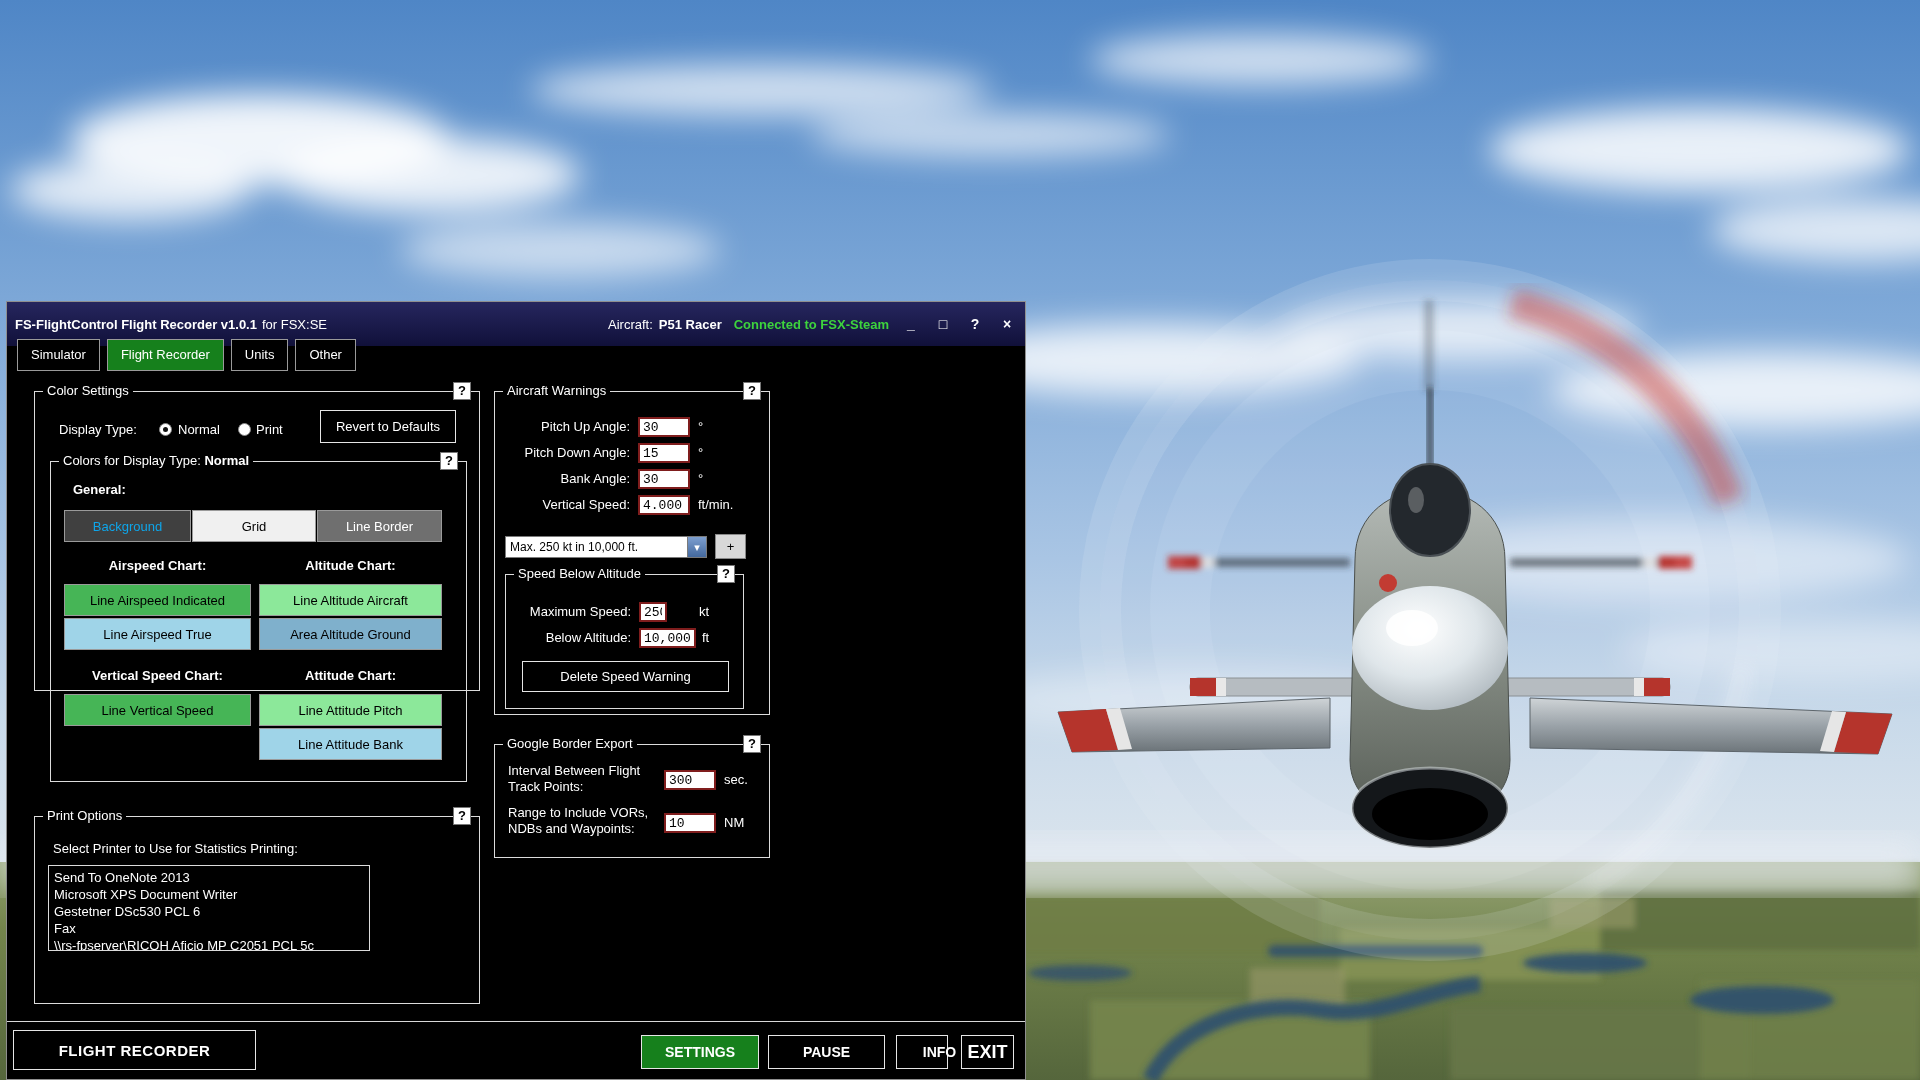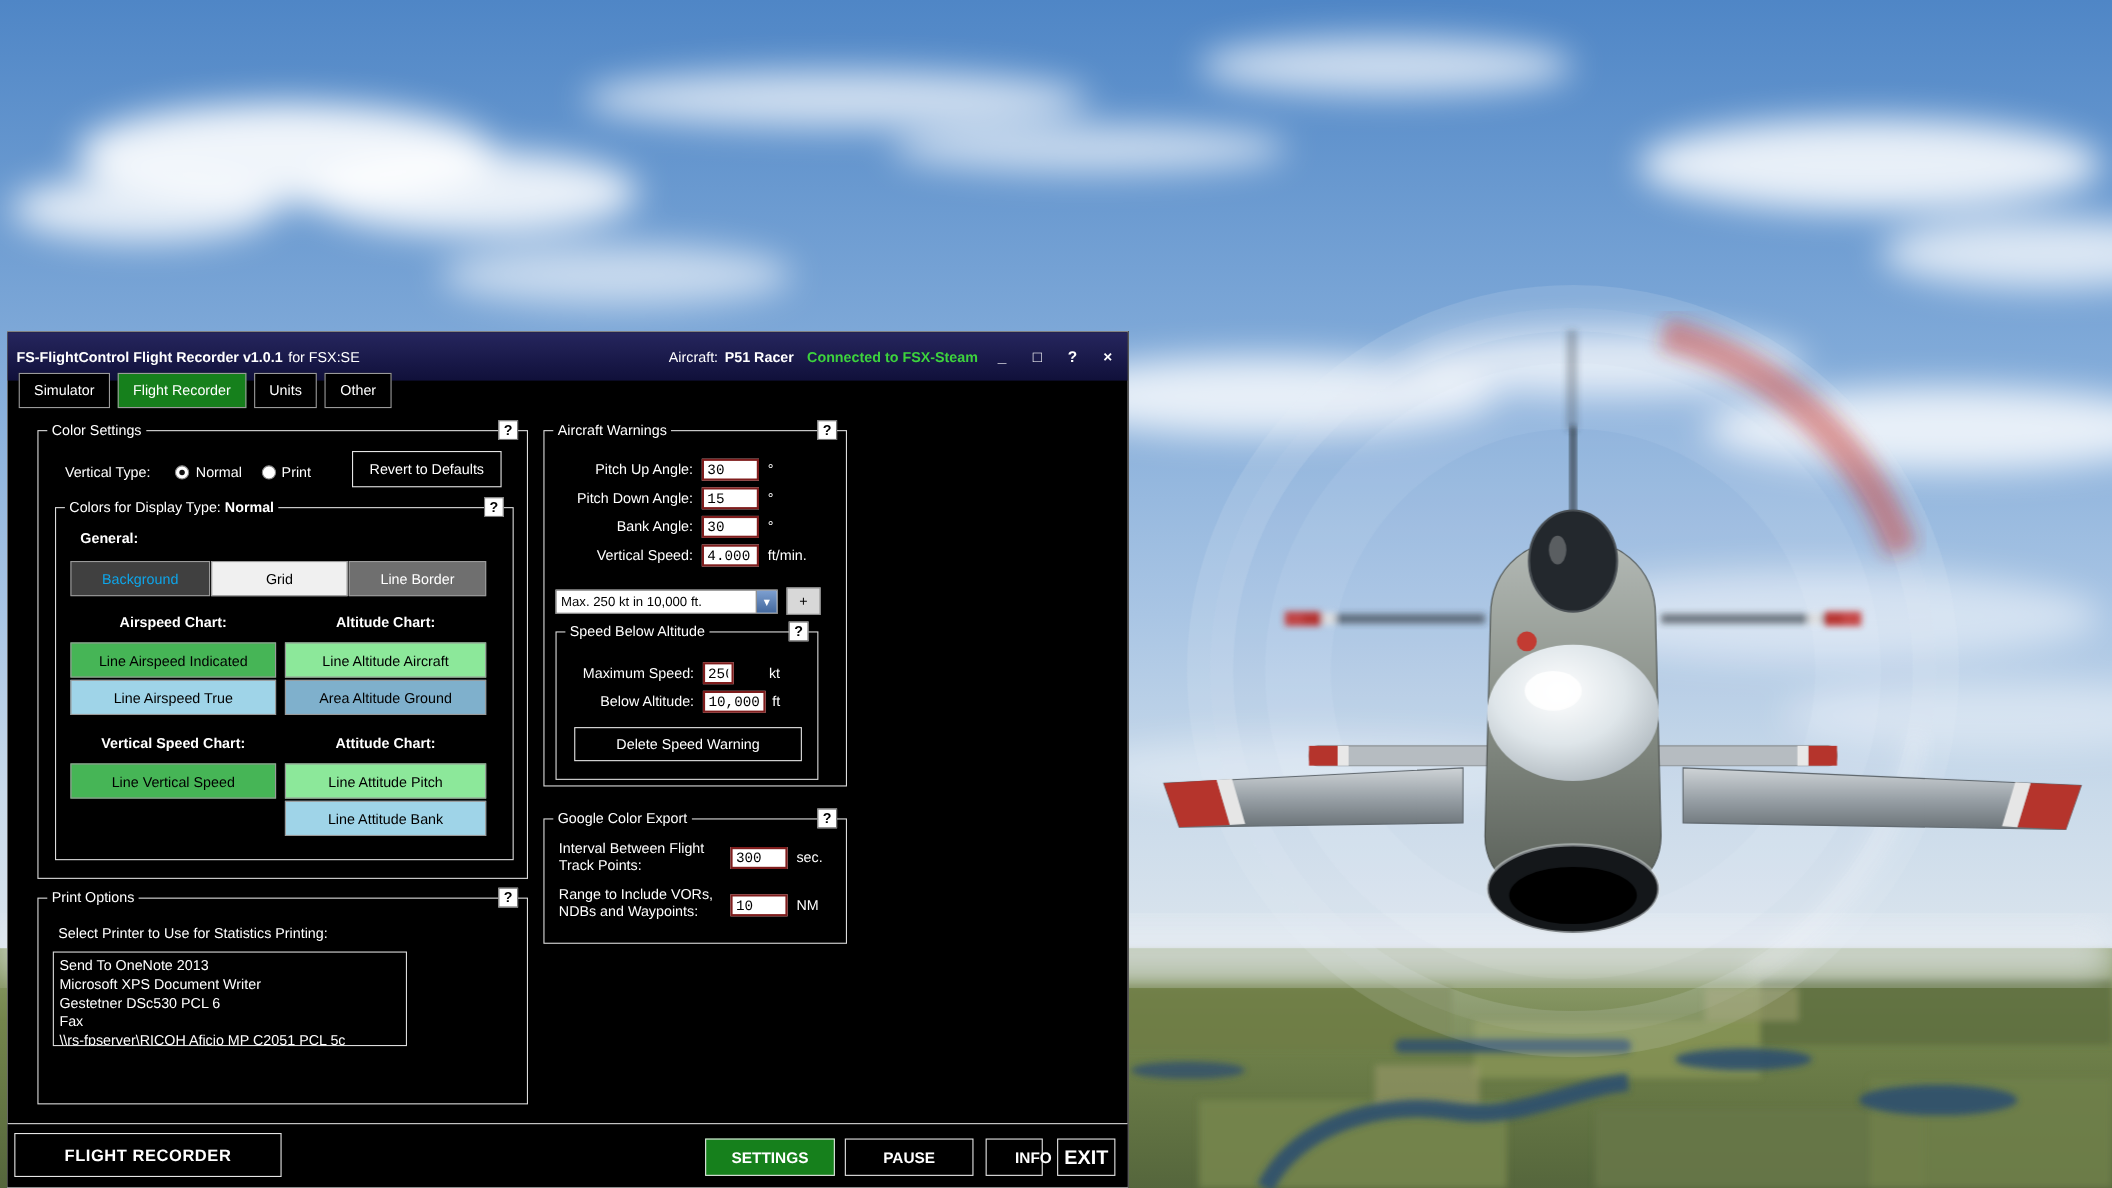--- a/index.html
+++ b/index.html
@@ -243,25 +243,25 @@
     </div>
   </div>
 
   <div class="tabbar">
     <div class="tab">Simulator</div>
     <div class="tab active">Flight Recorder</div>
     <div class="tab">Units</div>
     <div class="tab">Other</div>
   </div>
 
-  <div class="group" id="grp-color" style="left:27px; top:89px; width:446px; height:408px;">
+  <div class="group" id="grp-color" style="left:27px; top:89px; width:446px; height:300px;">
     <span class="group-title">Color Settings</span>
     <span class="help-btn">?</span>
 
-    <span class="lbl" style="left:24px; top:30px;">Vertical Type:</span>
+    <span class="lbl" style="left:24px; top:30px;">Display Type:</span>
     <span class="radio checked" style="left:124px; top:31px;"></span>
     <span class="lbl" style="left:143px; top:30px;">Normal</span>
     <span class="radio" style="left:203px; top:31px;"></span>
     <span class="lbl" style="left:221px; top:30px;">Print</span>
     <div class="btn" style="left:285px; top:18px; width:136px; height:33px;">Revert to Defaults</div>
 
     <div class="group" style="left:15px; top:69px; width:417px; height:321px;">
       <span class="group-title">
         <span>Colors for Display Type:</span>
         <b>Normal</b>
@@ -337,21 +337,21 @@
 
       <span class="lbl r" style="left:0; top:55px; width:125px;">Below Altitude:</span>
       <input class="tin" style="left: 133px; top: 53px; width: 57px;" value="10,000">
       <span class="lbl" style="left:196px; top:55px;">ft</span>
 
       <div class="btn" style="left:16px; top:86px; width:207px; height:31px;">Delete Speed Warning</div>
     </div>
   </div>
 
   <div class="group" id="grp-ge" style="left:487px; top:442px; width:276px; height:114px;">
-    <span class="group-title">Google Color Export</span>
+    <span class="group-title">Google Border Export</span>
     <span class="help-btn">?</span>
 
     <span class="lbl wrap" style="left:13px; top:18px; width:150px;">Interval Between Flight Track Points:</span>
     <input class="tin" style="left: 169px; top: 25px; width: 52px;" value="300">
     <span class="lbl" style="left:229px; top:27px;">sec.</span>
 
     <span class="lbl wrap" style="left:13px; top:60px; width:150px;">Range to Include VORs, NDBs and Waypoints:</span>
     <input class="tin" style="left: 169px; top: 68px; width: 52px;" value="10">
     <span class="lbl" style="left:229px; top:70px;">NM</span>
   </div>

